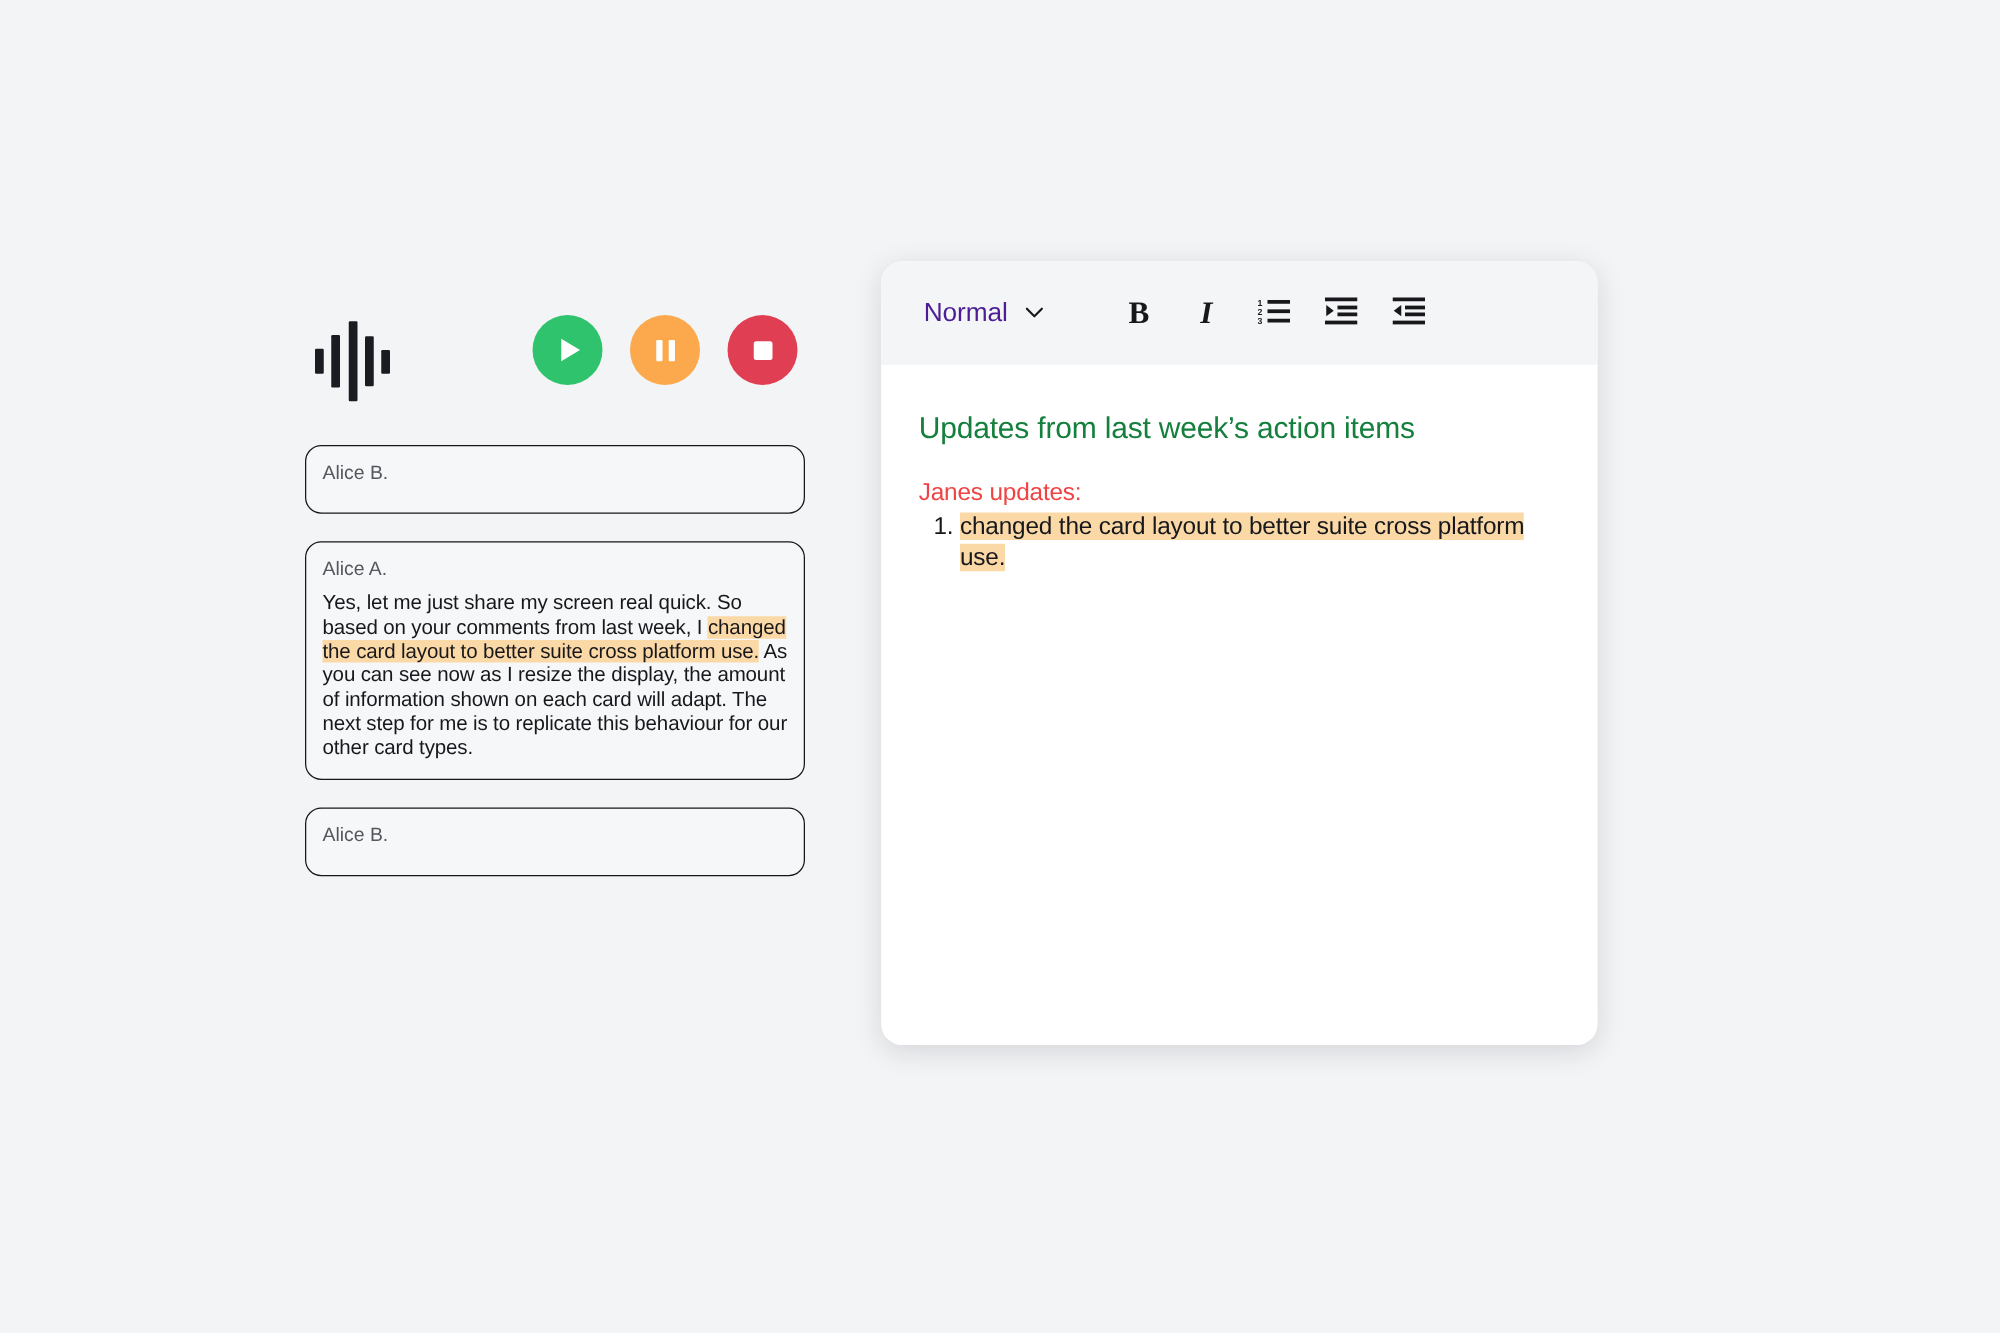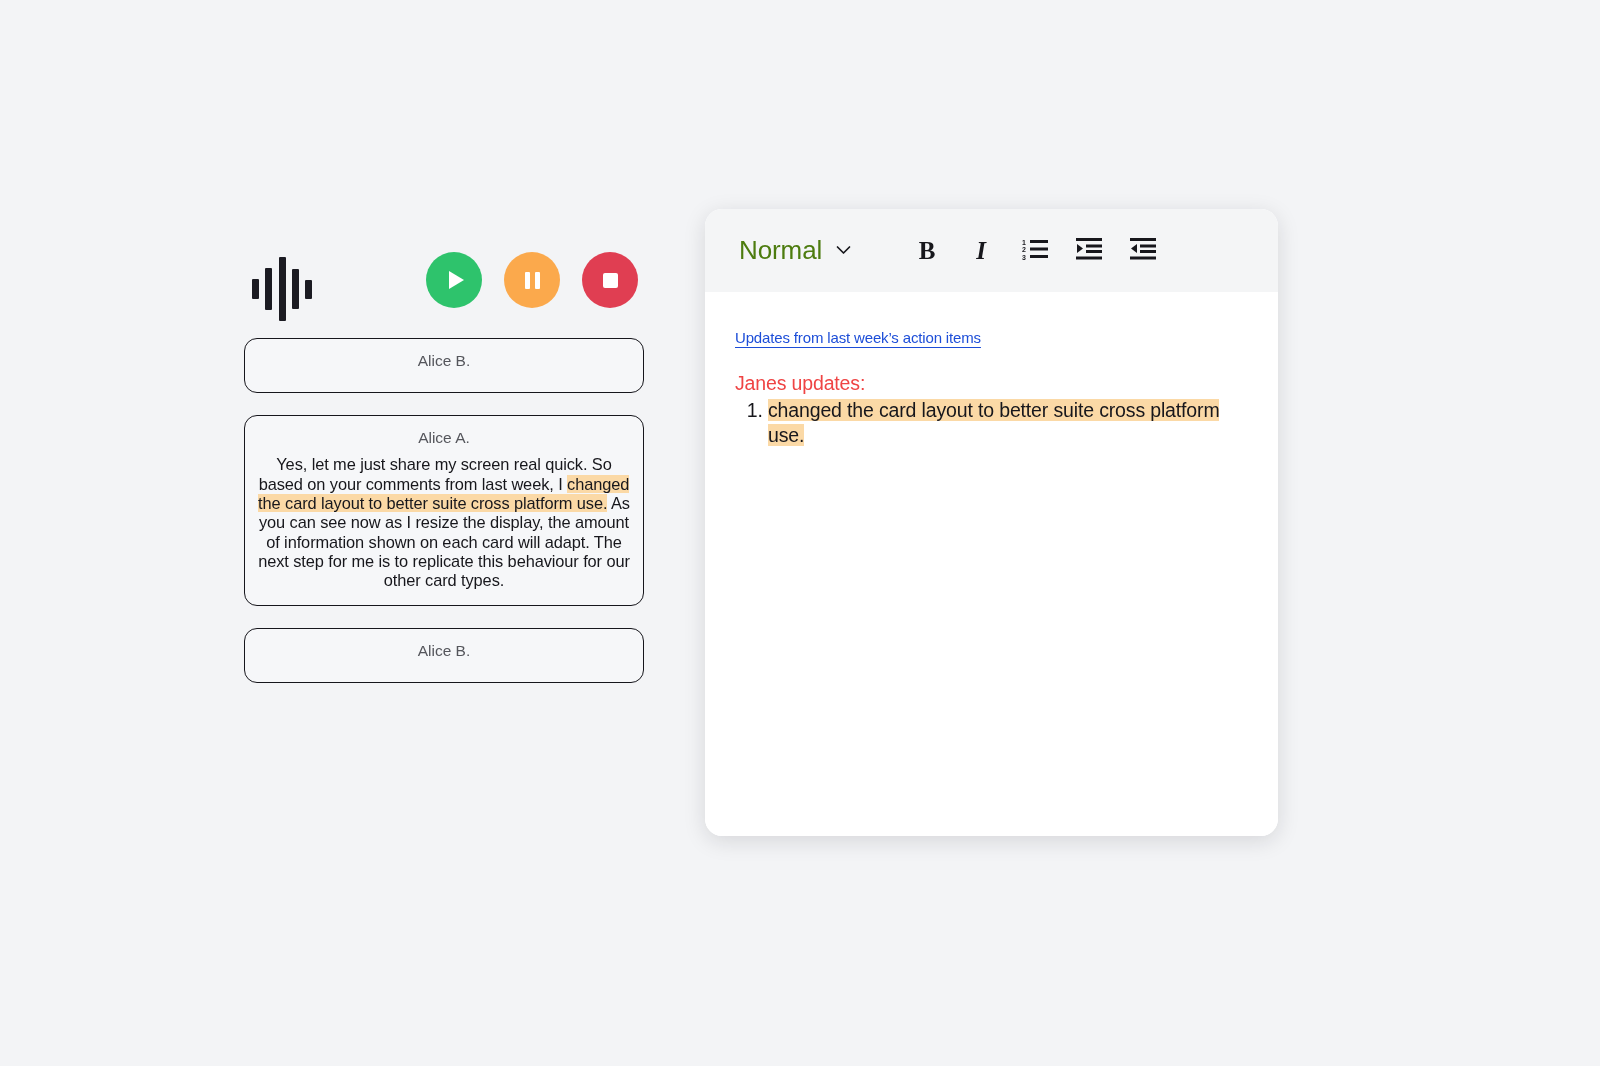--- a/index.html
+++ b/index.html
@@ -84,21 +84,21 @@
     border-radius: 1px;
   }
   .icon-stop {
     width: 15px;
     height: 15px;
     background: #ffffff;
     border-radius: 2px;
   }
 
   
-  #transcript { margin-top: 4px; text-align: center; }
+  #transcript { margin-top: 22px; }
 
   .transcript-card {
     border: 1.6px solid #16161c;
     border-radius: 13px;
     background: #f6f7f9;
     padding: 12px 13px 14px 13px;
     margin-bottom: 22px;
   }
 
   .speaker-name {
@@ -149,22 +149,22 @@
     display: flex;
     align-items: center;
     gap: 14px;
     background: transparent;
     border: none;
     cursor: pointer;
     padding: 4px 2px;
     margin-right: 55px;
   }
   #style-select .style-label {
-    font-size: 26px;
-    color: #4d7c0f;
+    font-size: 21px;
+    color: #4c1d95;
     letter-spacing: -0.1px;
   }
 
   .tool-btn {
     width: 38px;
     height: 38px;
     background: transparent;
     border: none;
     cursor: pointer;
     display: flex;
@@ -190,23 +190,22 @@
     line-height: 1;
   }
 
   #editor-body {
     flex: 1 1 auto;
     background: #ffffff;
     padding: 37px 30px 0 30px;
   }
 
   #doc-title {
-    font-size: 15px;
-    color: #1d4ed8;
-    text-decoration: underline;
+    font-size: 24px;
+    color: #15803d;
     text-underline-offset: 4px;
     letter-spacing: -0.15px;
     margin-bottom: 26px;
     display: inline-block;
   }
 
   #doc-intro {
     font-size: 19.5px;
     color: #ef4444;
     letter-spacing: -0.15px;

